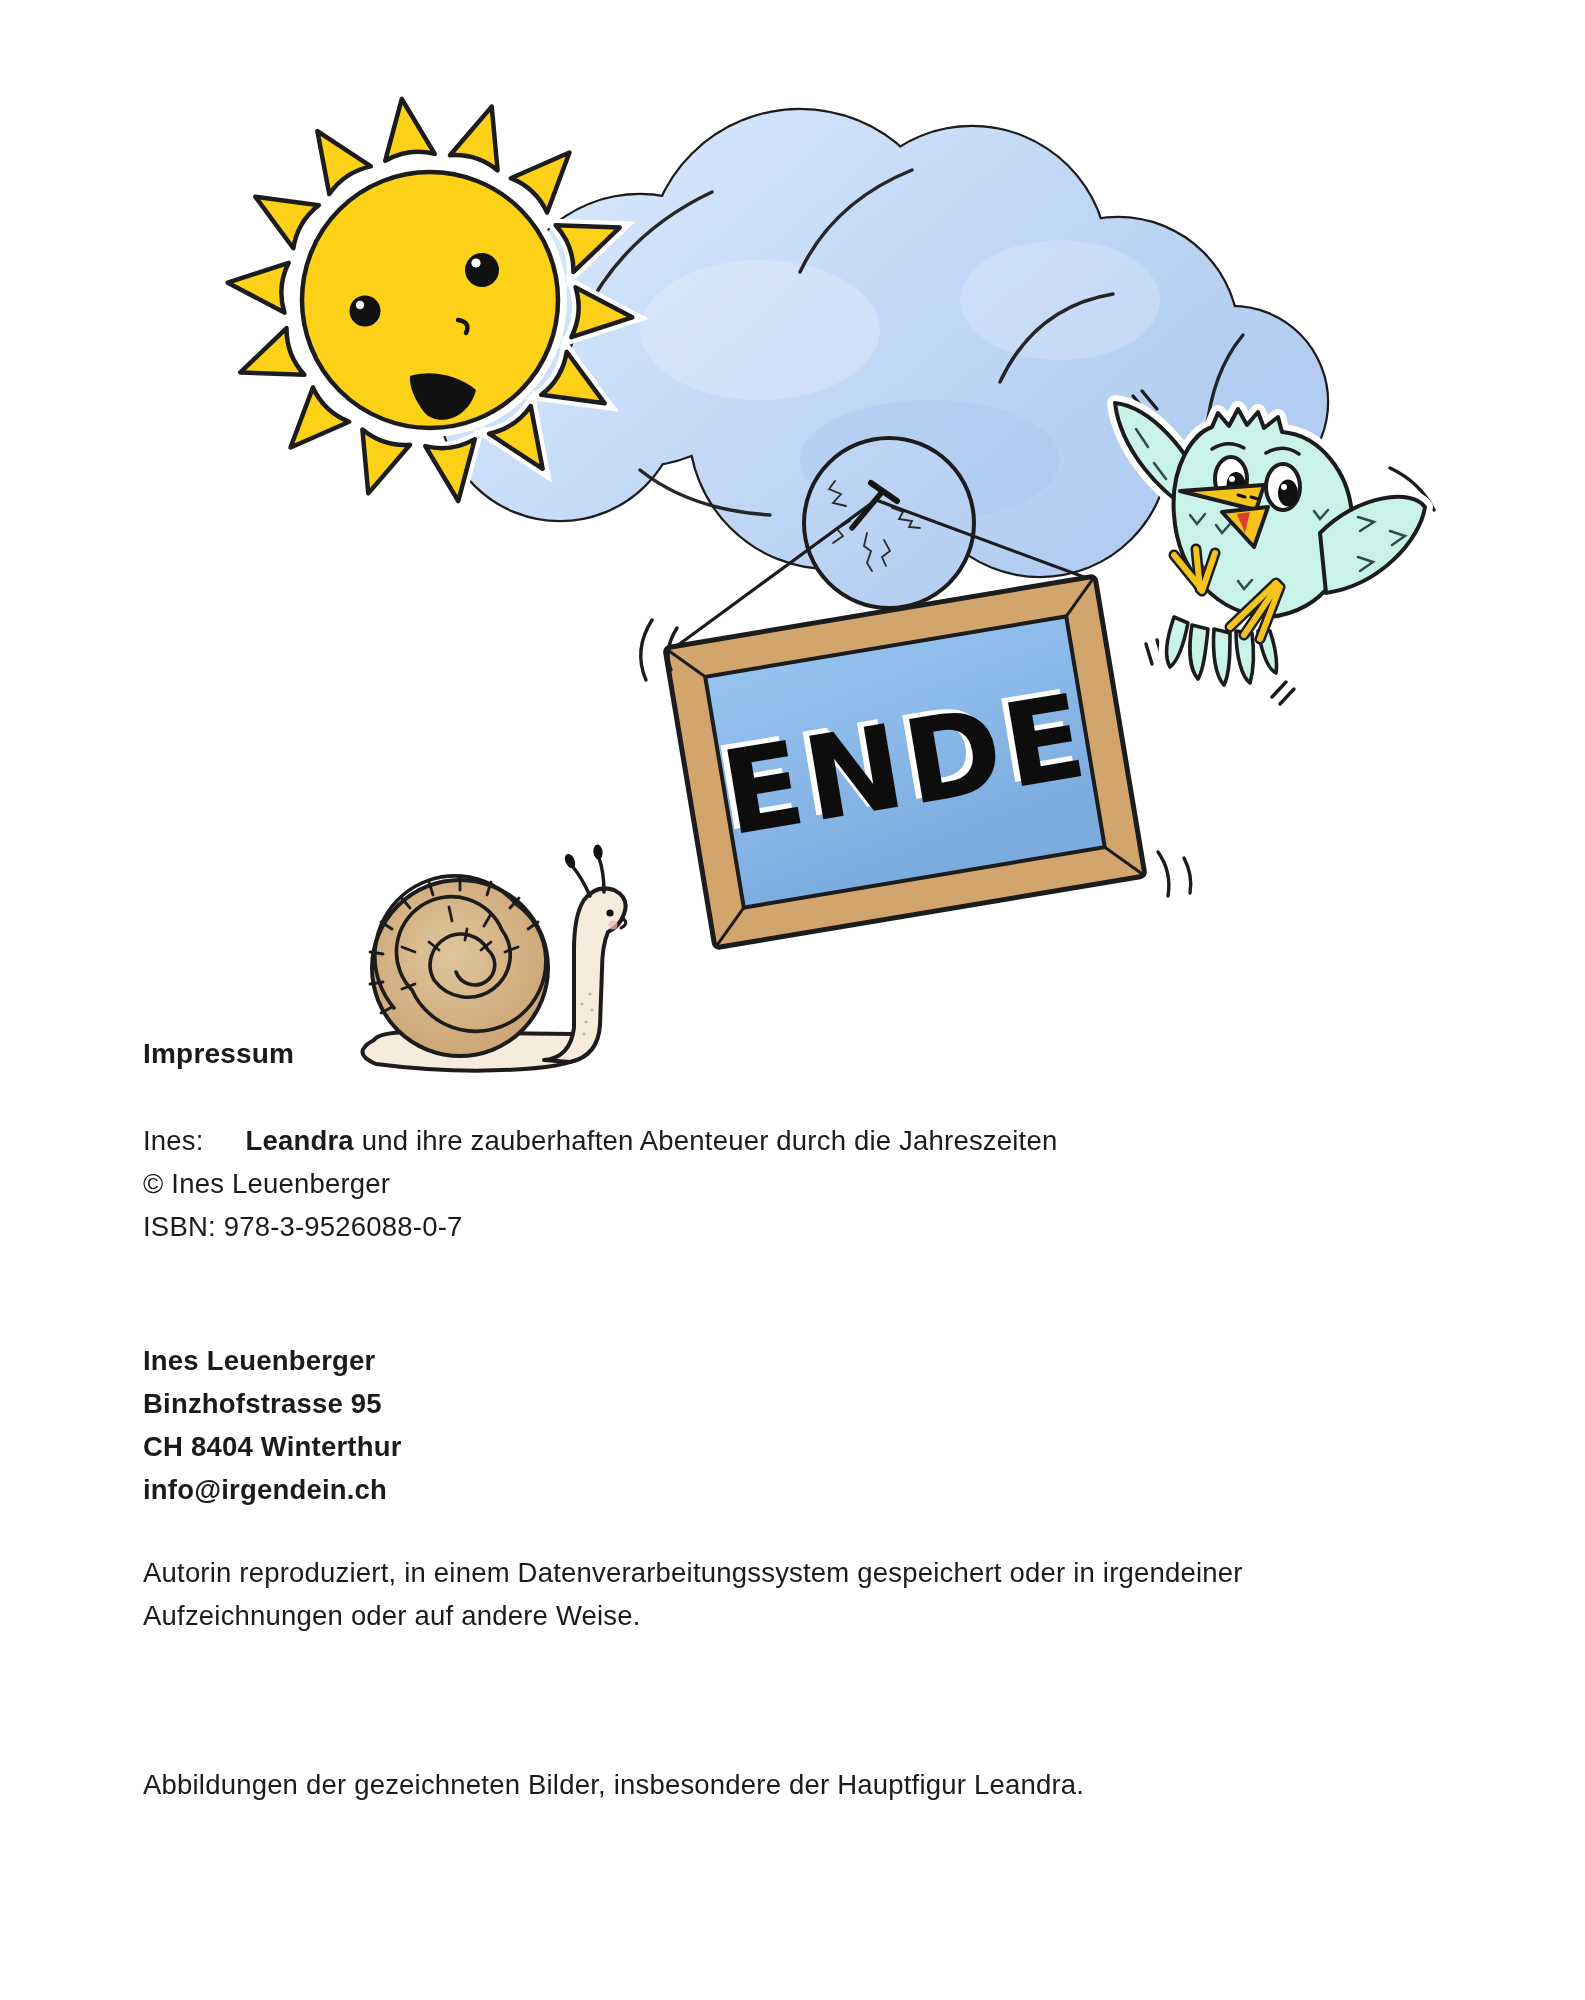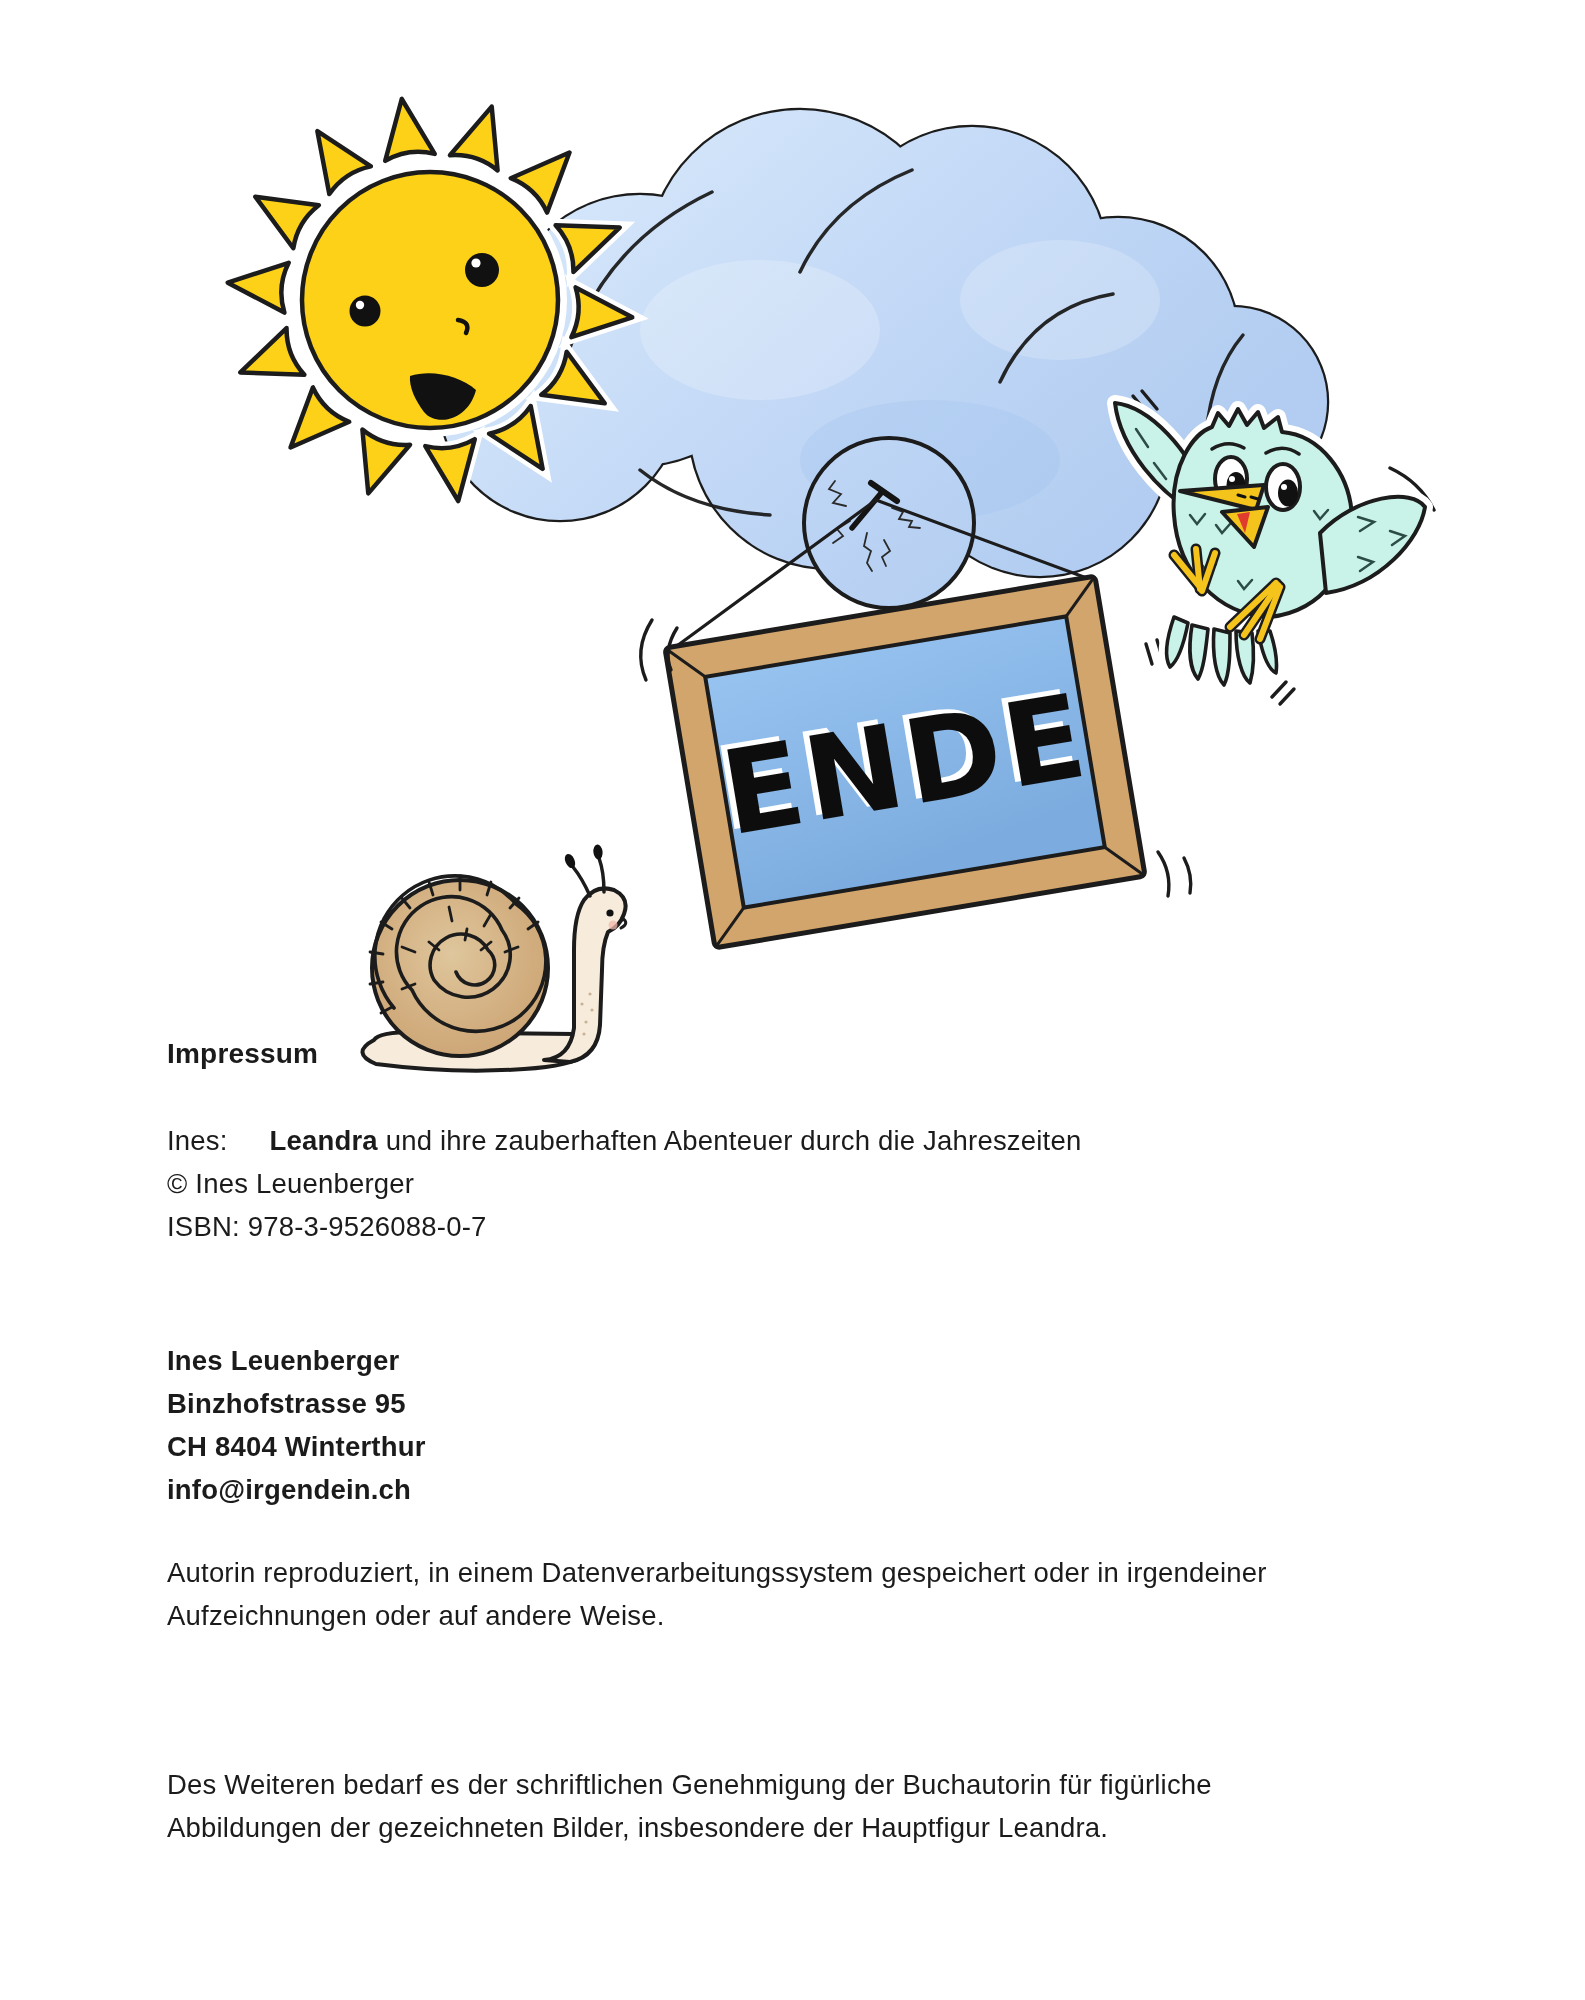--- a/index.html
+++ b/index.html
@@ -9,21 +9,21 @@
     font-family:"Liberation Sans", sans-serif;
     color:#1b1b1b;
     overflow:hidden;
     position:relative;
   }
   .art{
     position:absolute;left:0;top:0;width:1585px;height:1100px;
   }
   .textblock{
     position:absolute;
-    left:167px;
+    left:143px;
     font-size:27.5px;
     line-height:43px;
     letter-spacing:.2px;
     white-space:nowrap;
     color:#1b1b1b;
   }
   .heading{font-weight:bold;font-size:28px;}
   .b{font-weight:bold;margin-left:34px;}
 </style>
 </head>
@@ -309,15 +309,14 @@
   <div>CH 8404 Winterthur</div>
   <div>info@irgendein.ch</div>
 </div>
 
 <div class="textblock" style="top:1551px;">
   <div>Autorin reproduziert, in einem Datenverarbeitungssystem gespeichert oder in irgendeiner</div>
   <div>Aufzeichnungen oder auf andere Weise.</div>
 </div>
 
 <div class="textblock" style="top:1763px;">
-  <div>Des Weiteren bedarf es der schriftlichen Genehmigung der Buchautorin für figürliche</div>
   <div>Abbildungen der gezeichneten Bilder, insbesondere der Hauptfigur Leandra.</div>
 </div>
 
 </body></html>

